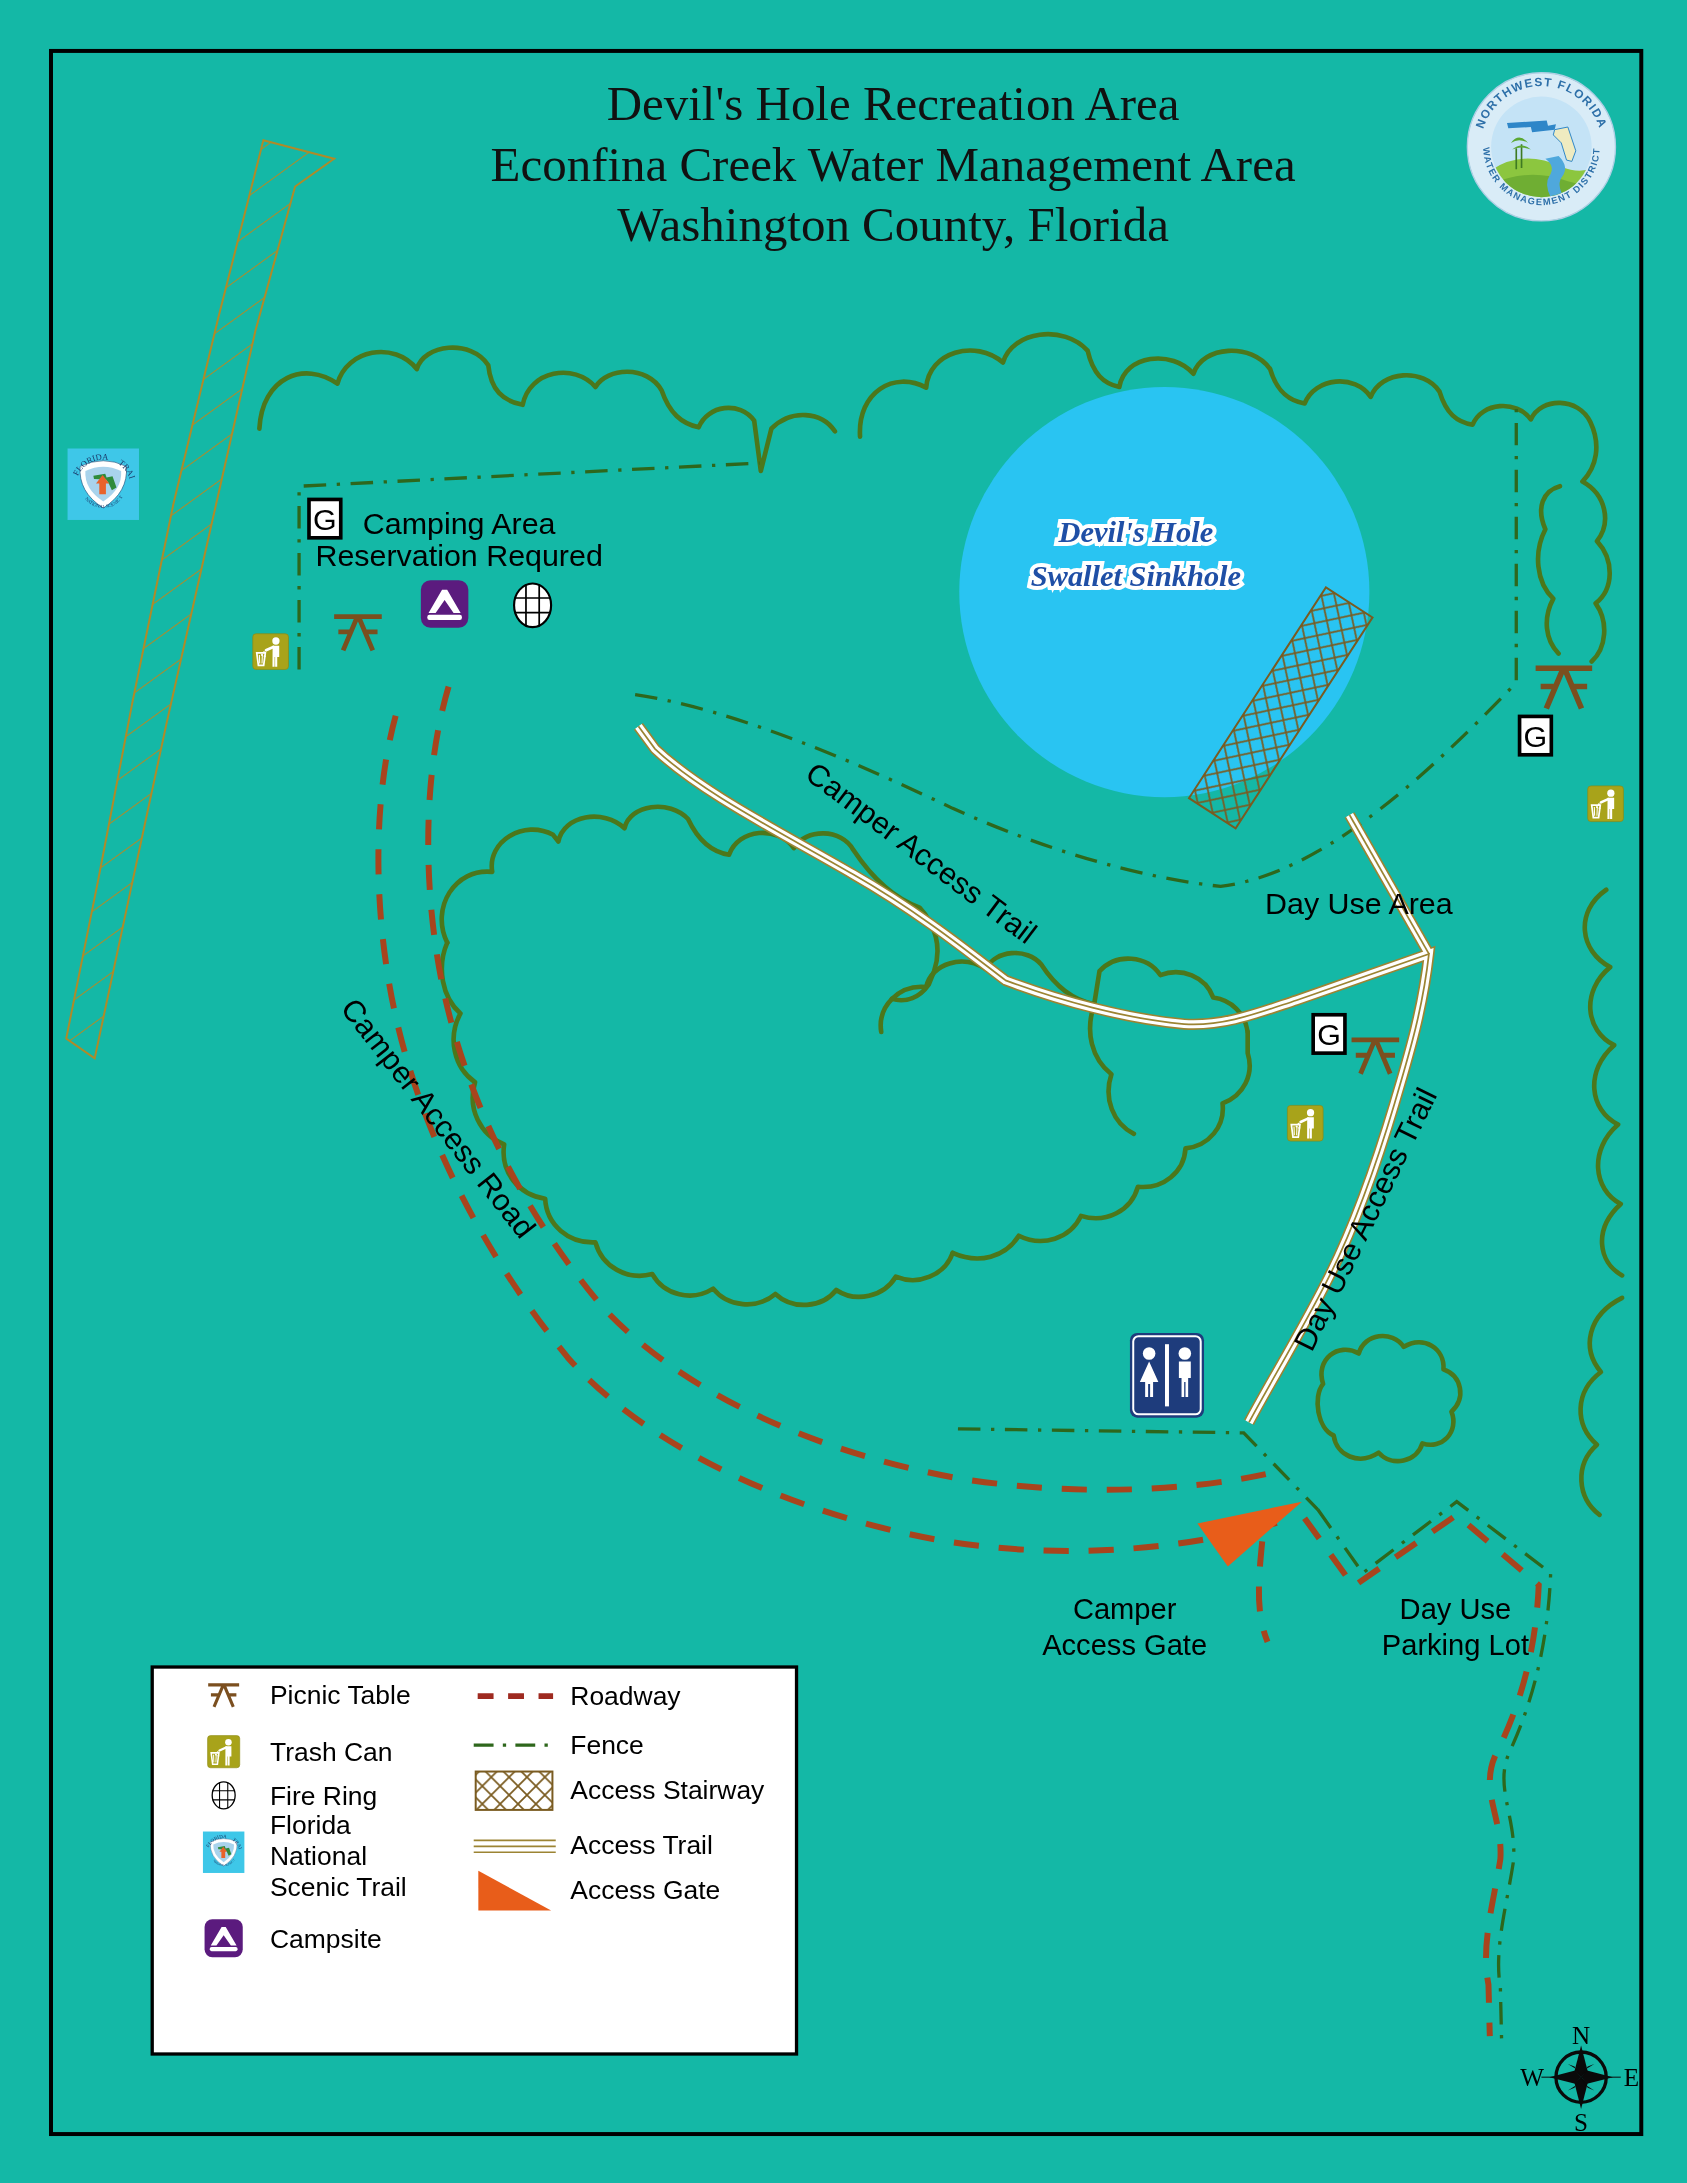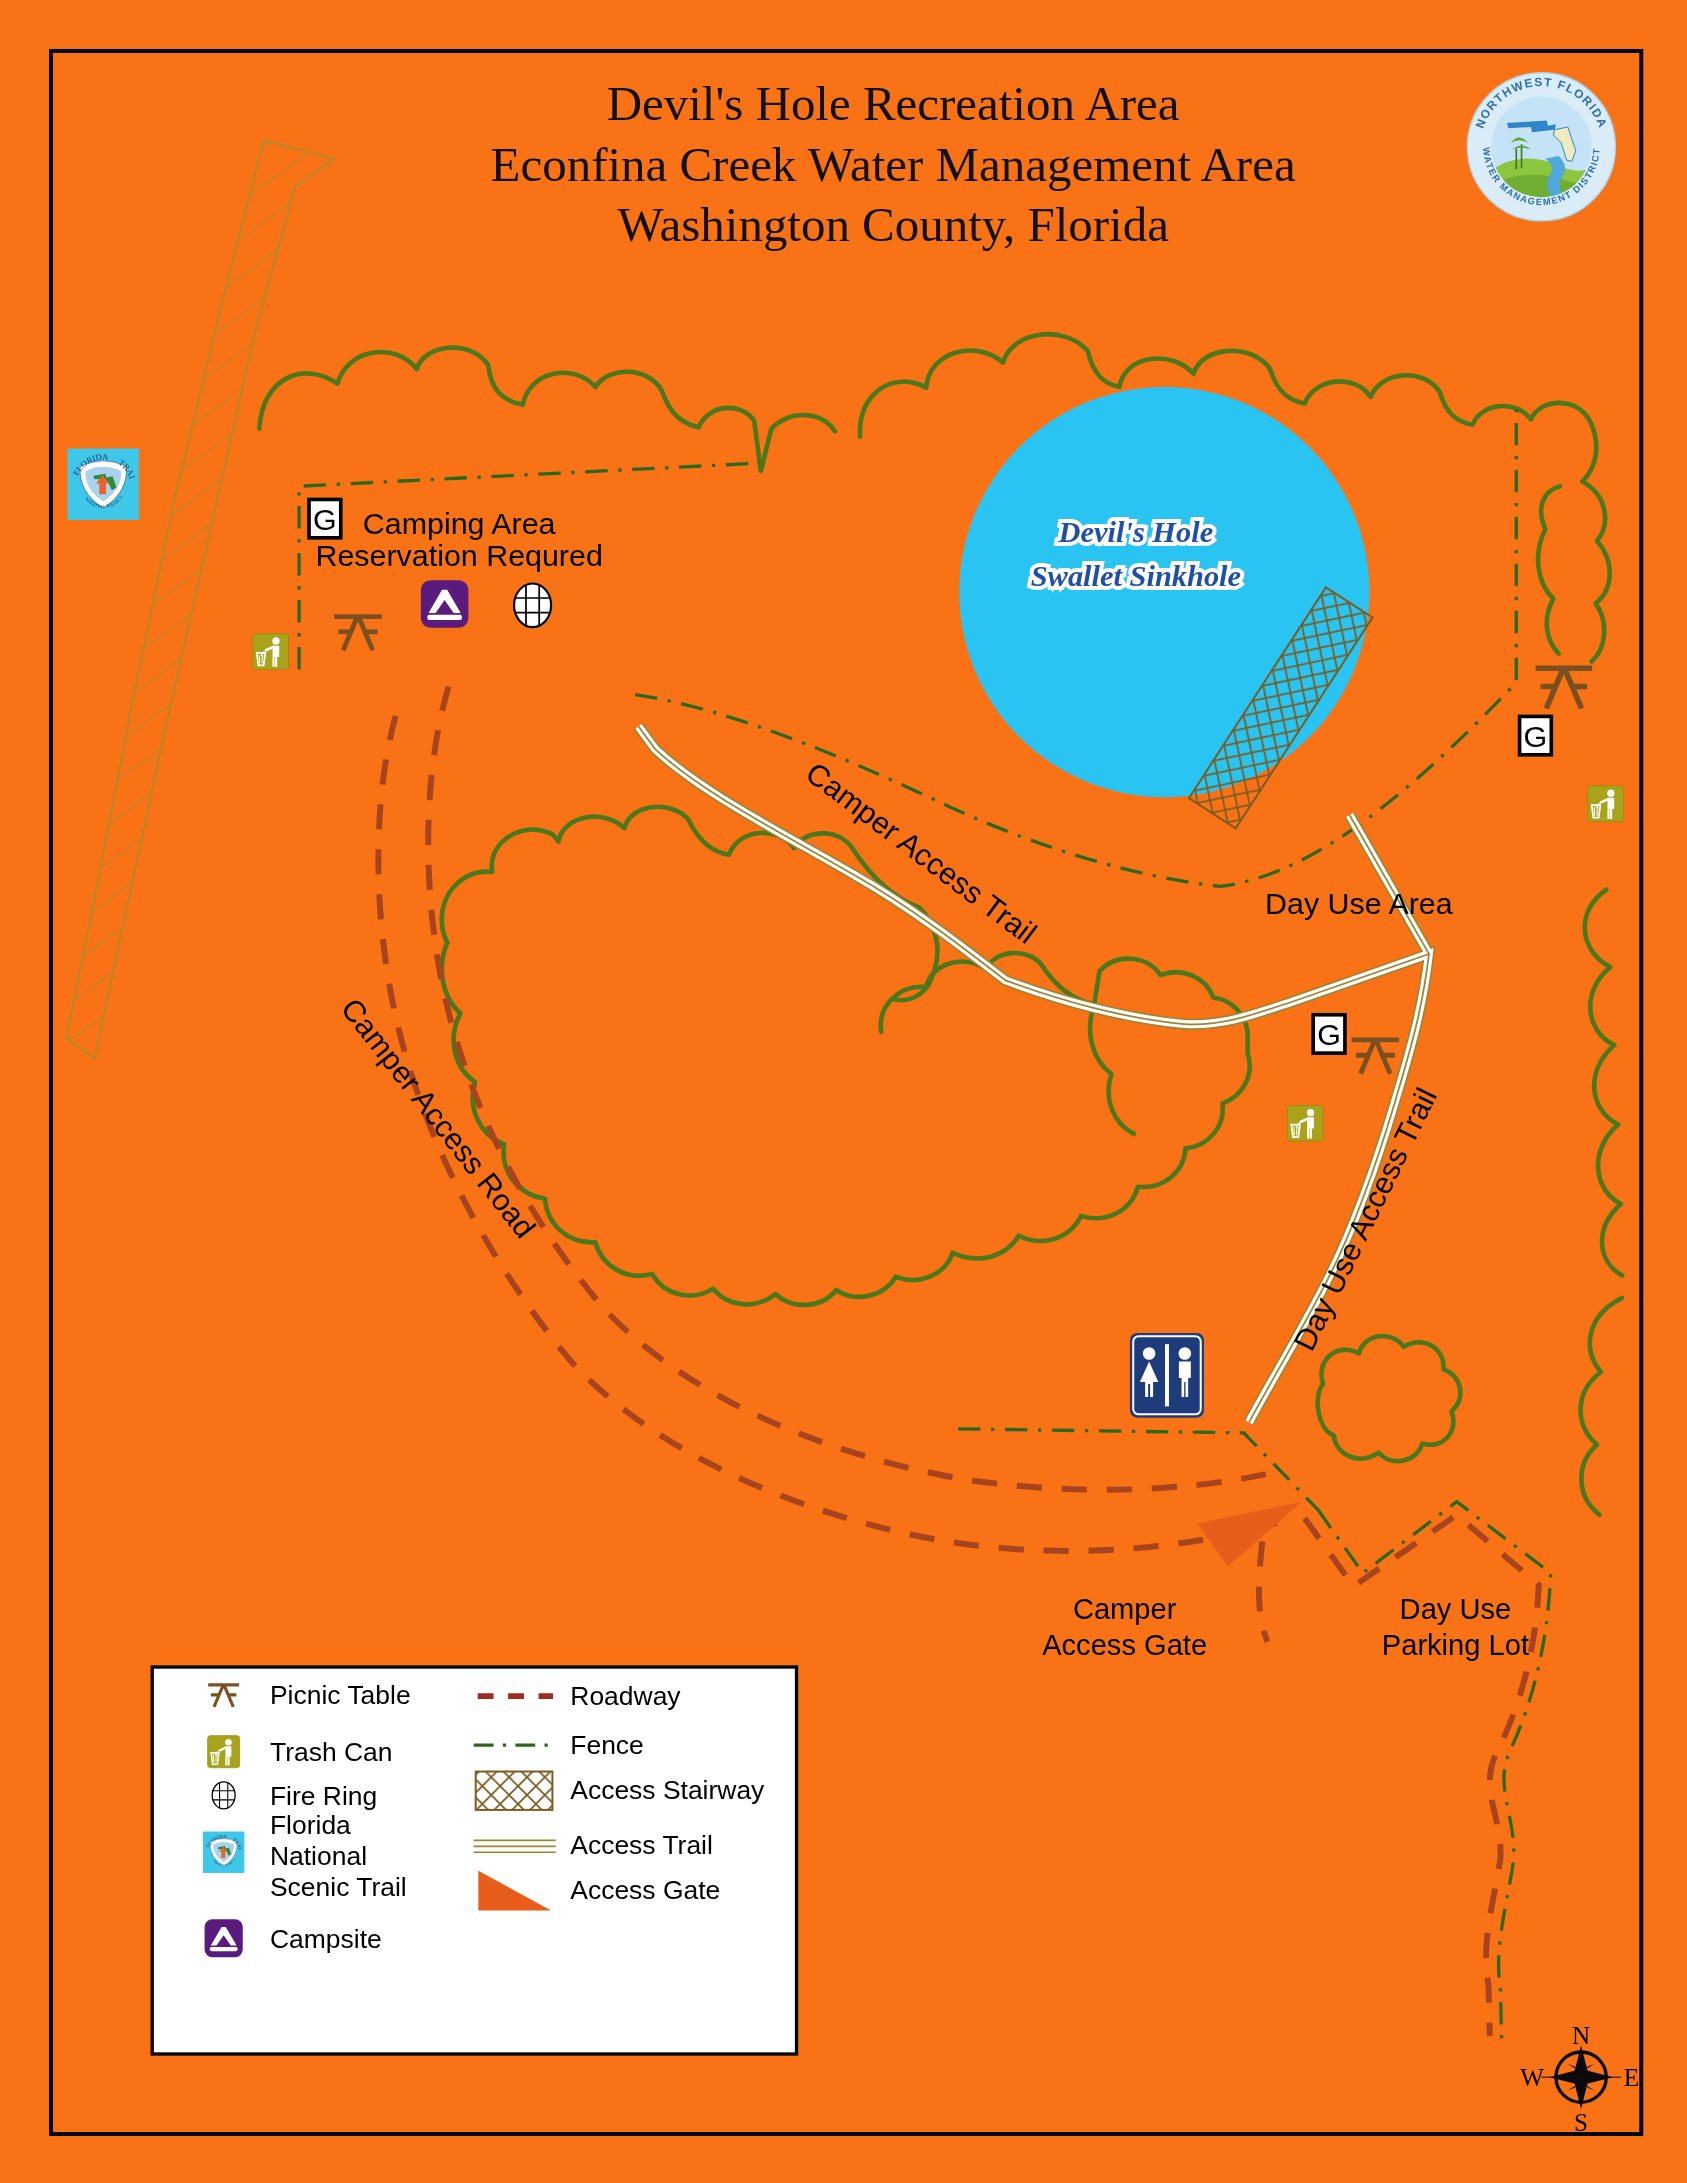--- a/index.html
+++ b/index.html
@@ -1,16 +1,16 @@
 <!DOCTYPE html>
 <html style="font-size:10.6px"><head>
 <meta charset="utf-8">
 <style>
   html,body{margin:0;padding:0;background:#ffffff;}
-  #page{position:relative;width:1687px;height:2183px;background:#f97316;overflow:hidden;
+  #page{position:relative;width:1687px;height:2183px;background:#14b8a6;overflow:hidden;
         font-family:"Liberation Sans",sans-serif;}
   svg{position:absolute;left:0;top:0;}
   text{fill:#0a0a0a;}
   .title-text{font-family:"Liberation Serif",serif;font-size:74px;fill:#111;}
   .map-label{font-family:"Liberation Sans",sans-serif;font-size:46px;fill:#000;}
   .map-label-sm{font-family:"Liberation Sans",sans-serif;font-size:44px;fill:#000;}
   .legend-label{font-family:"Liberation Sans",sans-serif;font-size:40px;fill:#000;}
   .sink-label{font-family:"Liberation Serif",serif;font-style:italic;font-weight:bold;
               font-size:46px;fill:#1F4FA6;stroke:#ffffff;stroke-width:12px;paint-order:stroke;}
   .g-letter{font-family:"Liberation Sans",sans-serif;font-size:46px;fill:#000;}

